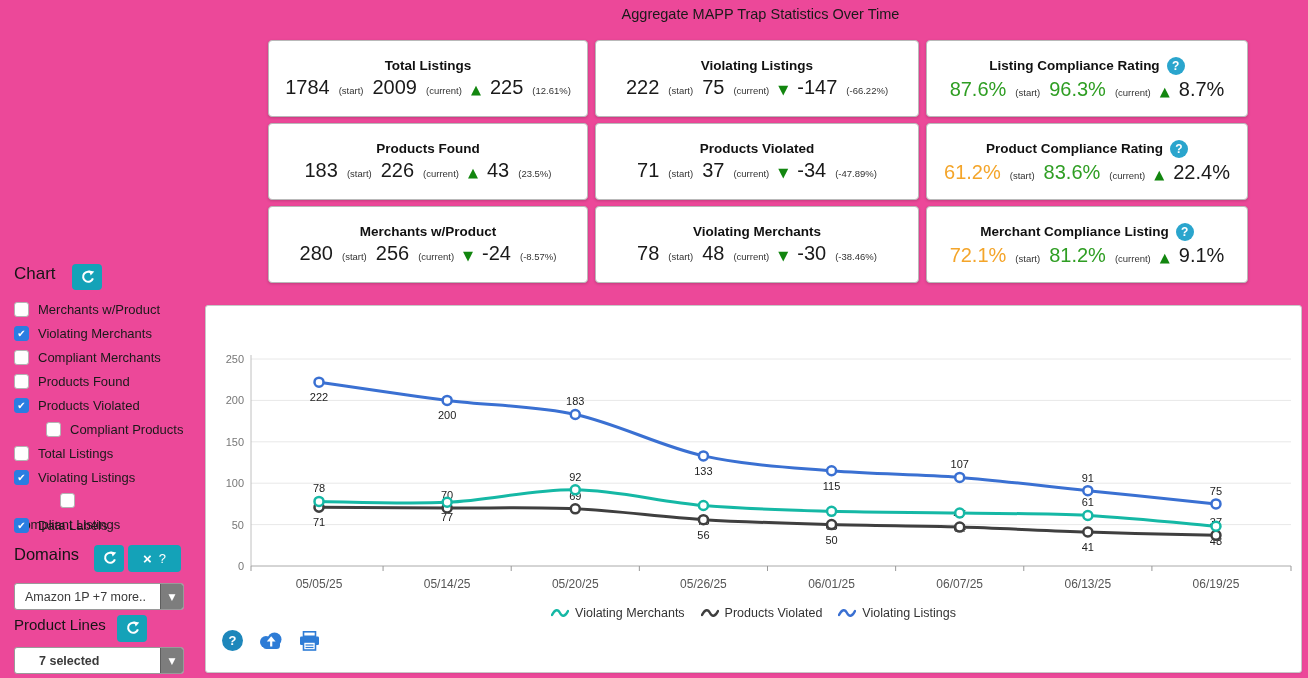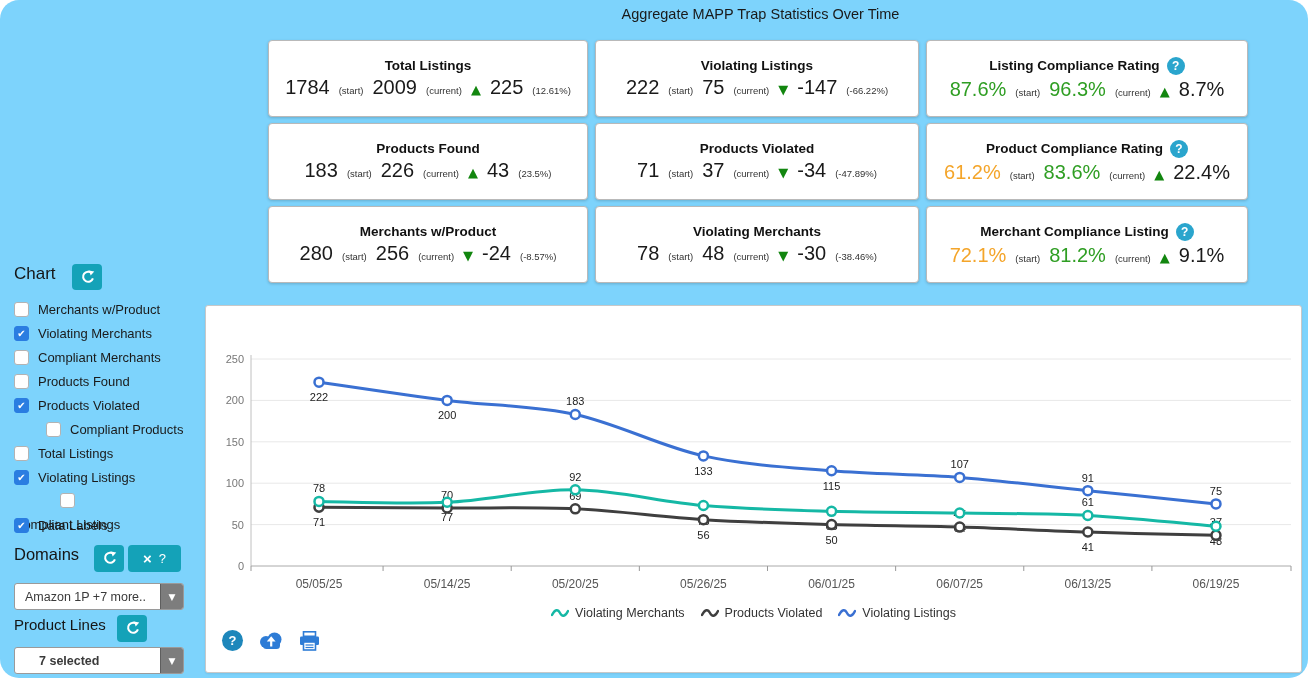--- a/index.html
+++ b/index.html
@@ -1,17 +1,17 @@
 <!DOCTYPE html>
 <html style="--teal-button: #14a2b8; --checkbox-blue: #2a7de1; --positive-green: #2f9e23; --warning-orange: #f4a52a; --arrow-green: #12860f; --help-badge: #2aa5cd;"><head>
 <meta charset="utf-8">
 <style>
   html,body{margin:0;padding:0;background:#fff;}
-  .root{position:relative;width:1308px;height:678px;background:#7dd3fc;overflow:hidden;
-        font-family:"Liberation Sans",sans-serif;border-radius:19px;-webkit-font-smoothing:antialiased;}
+  .root{position:relative;width:1308px;height:678px;background:#ec4899;overflow:hidden;
+        font-family:"Liberation Sans",sans-serif;-webkit-font-smoothing:antialiased;}
   .main-title{position:absolute;left:268px;top:6px;width:985px;text-align:center;
               font-size:14.5px;color:#1a1a1a;}
   
   .cards-grid{position:absolute;left:268px;top:40px;width:988px;display:grid;
               grid-template-columns:320px 324px 322px;grid-auto-rows:77px;gap:6px 7px;}
   .card{border:1px solid #b9b9b9;border-radius:4px;background:#fff;
         box-shadow:0 1px 3px rgba(0,0,0,.18);display:flex;flex-direction:column;
         align-items:center;justify-content:center;gap:3px;}
   .card-title{font-weight:bold;font-size:13.5px;color:#111;display:flex;align-items:center;gap:7px;}
   .help-badge{width:18px;height:18px;border-radius:50%;background:var(--help-badge,#2aa5cd);

